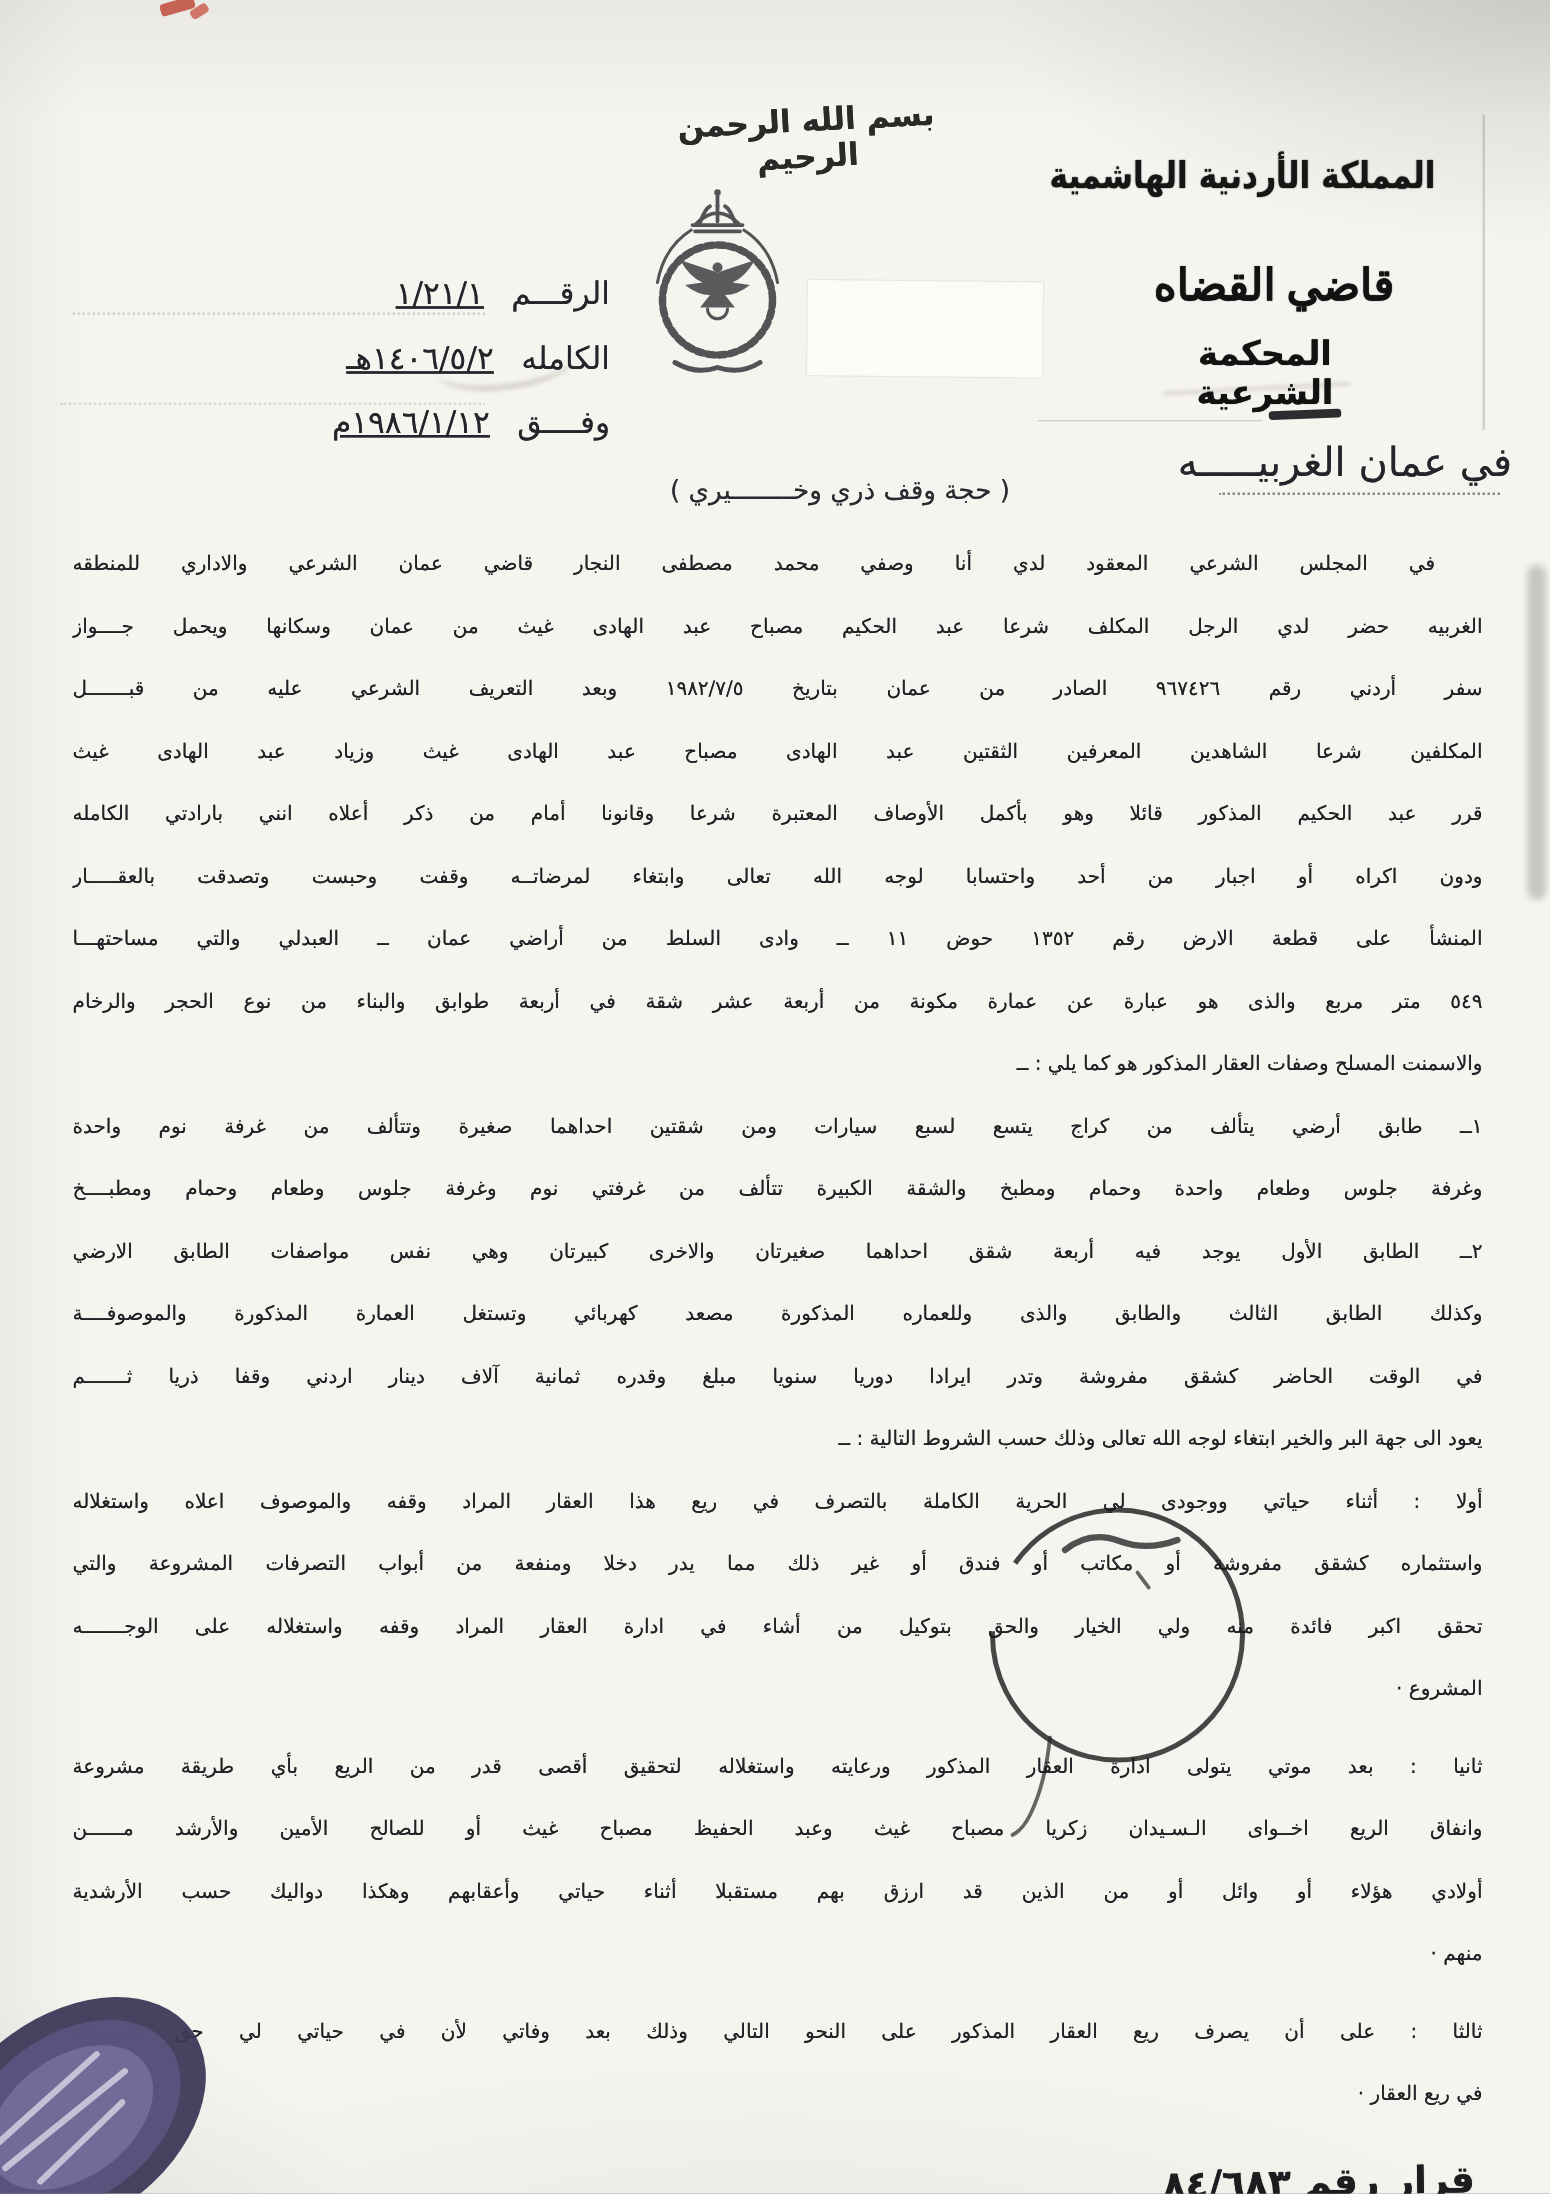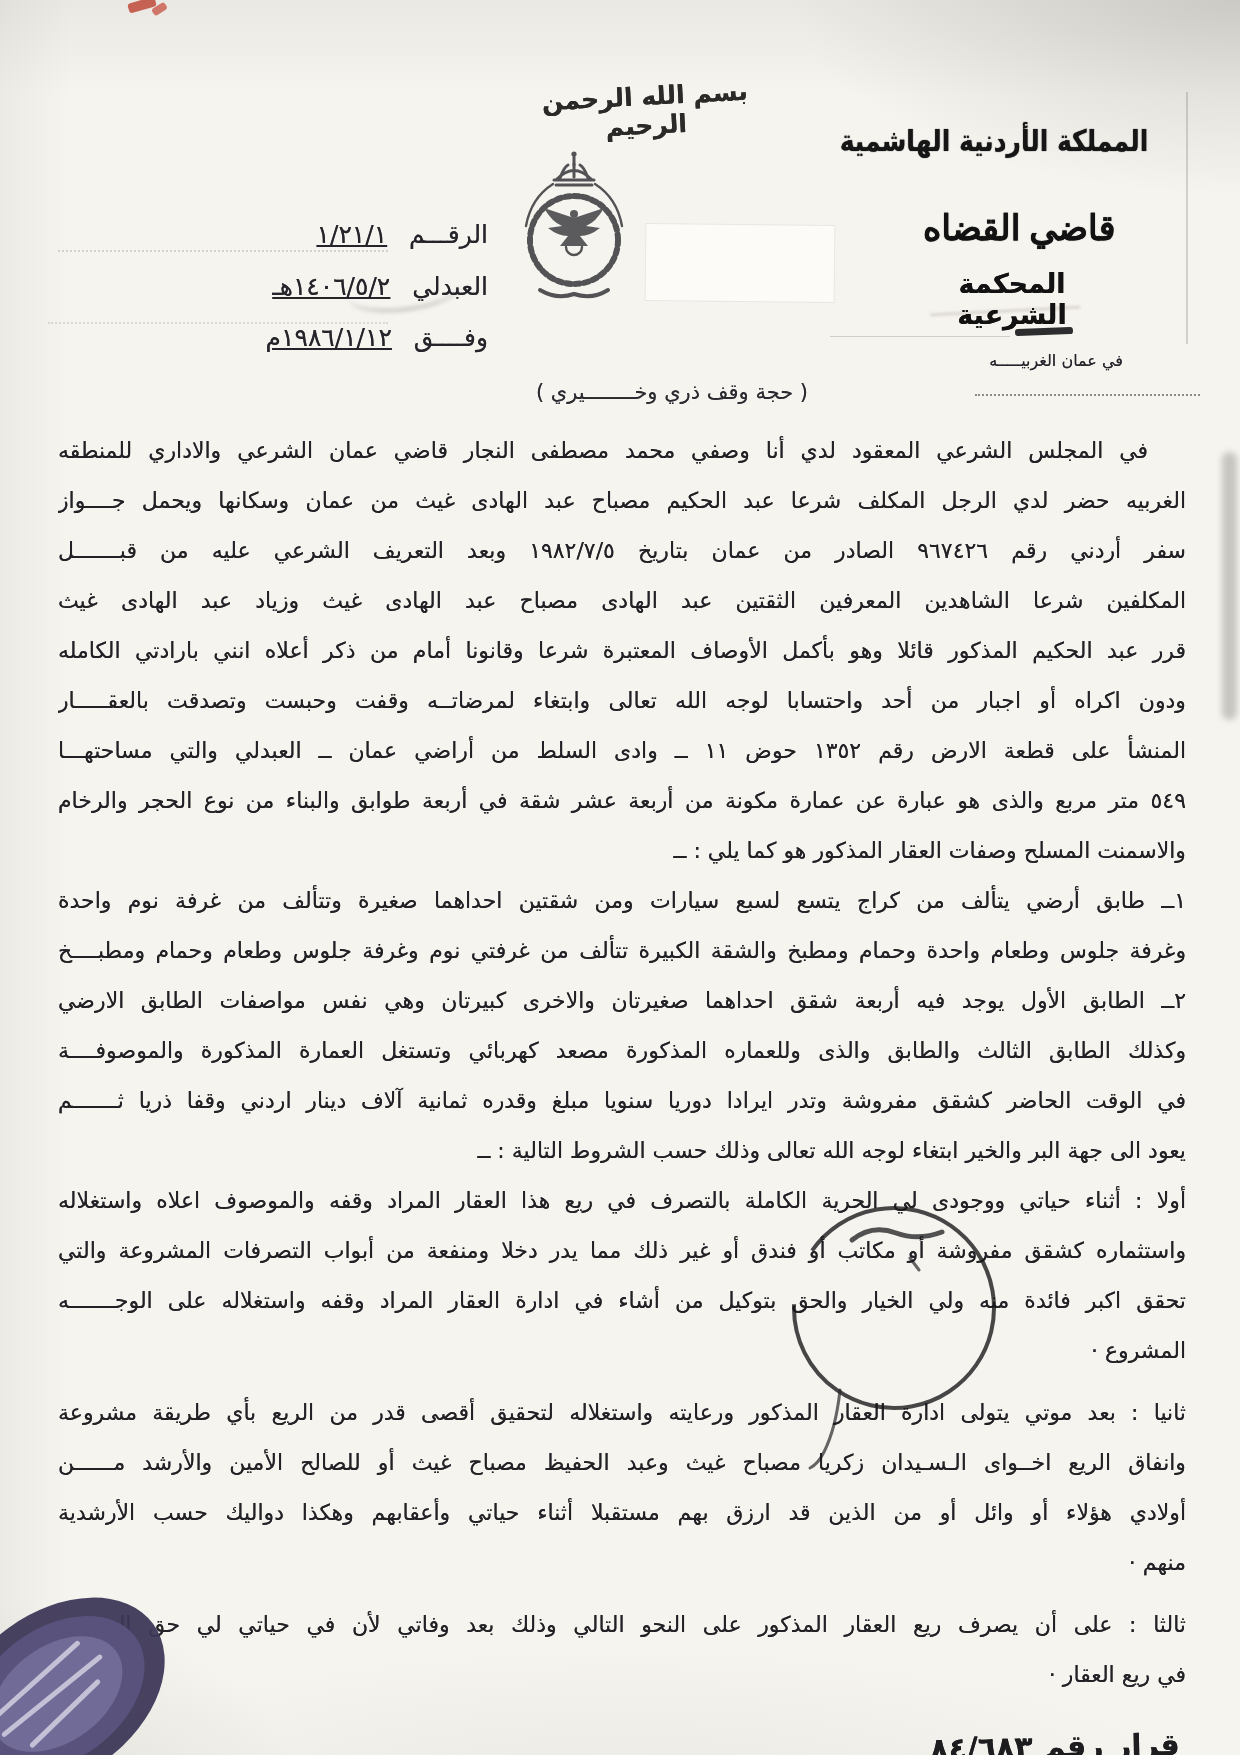--- a/index.html
+++ b/index.html
@@ -66,29 +66,29 @@
   .dot-u1{left:58px;top:250px;width:330px;opacity:.55;}
   .dot-u2{left:48px;top:322px;width:340px;opacity:.45;}
   .dot-loc{right:40px;top:394px;width:225px;border-top:2px dotted rgba(55,53,50,.55);}
   
   .subject{
     left:512px;top:380px;width:320px;
     font-size:21px;text-align:center;direction:rtl;white-space:nowrap;
     color:#2a2930;text-shadow:0 0 .4px rgba(30,30,35,.6);
   }
   .location{
-    right:44px;top:351px;width:280px;
-    font-size:16px;text-align:center;direction:rtl;
+    right:24px;top:351px;width:280px;
+    font-size:32px;text-align:center;direction:rtl;
     color:#25242a;text-shadow:0 0 .4px rgba(30,30,35,.7);
   }
   
   .body-block{left:58px;top:426px;width:1128px;}
   .bl{
     direction:rtl;
-    font-size:22px;line-height:50px;height:50px;overflow:hidden;
+    font-size:16px;line-height:50px;height:50px;overflow:hidden;
     text-align:justify;text-align-last:justify;
     color:#222126;text-shadow:0 0 .45px rgba(25,25,30,.75);
   }
   .bl.partial{text-align:left;text-align-last:right;}
   .bl.indent{padding-right:38px;}
   .bl.gap-a{margin-top:12px;}
   .bl.gap-b{margin-top:12px;}
   
   .round-stamp{left:786px;top:1200px;opacity:.92;}
   .ink-stamp{left:-62px;top:1612px;width:238px;height:164px;transform:rotate(-36deg);}
@@ -149,21 +149,21 @@
   <div class="abs office">قاضي القضاه</div>
   <div class="abs court">المحكمة الشرعية</div>
   <div class="abs court-dash"></div>
   <div class="abs scratch"></div>
 
   <div class="abs ref-row ref-number">
     <span>الرقـــم</span>
     <span>١/٢١/١</span>
   </div>
   <div class="abs ref-row ref-hijri">
-    <span>العبدلي</span>
+    <span>الكامله</span>
     <span>١٤٠٦/٥/٢هـ</span>
   </div>
   <div class="abs ref-row ref-greg">
     <span>وفــــق</span>
     <span>١٩٨٦/١/١٢م</span>
   </div>
   <div class="abs dotted dot-u1"></div>
   <div class="abs dotted dot-u2"></div>
 
   <div class="abs subject">( حجة وقف ذري وخــــــــيري )</div>

